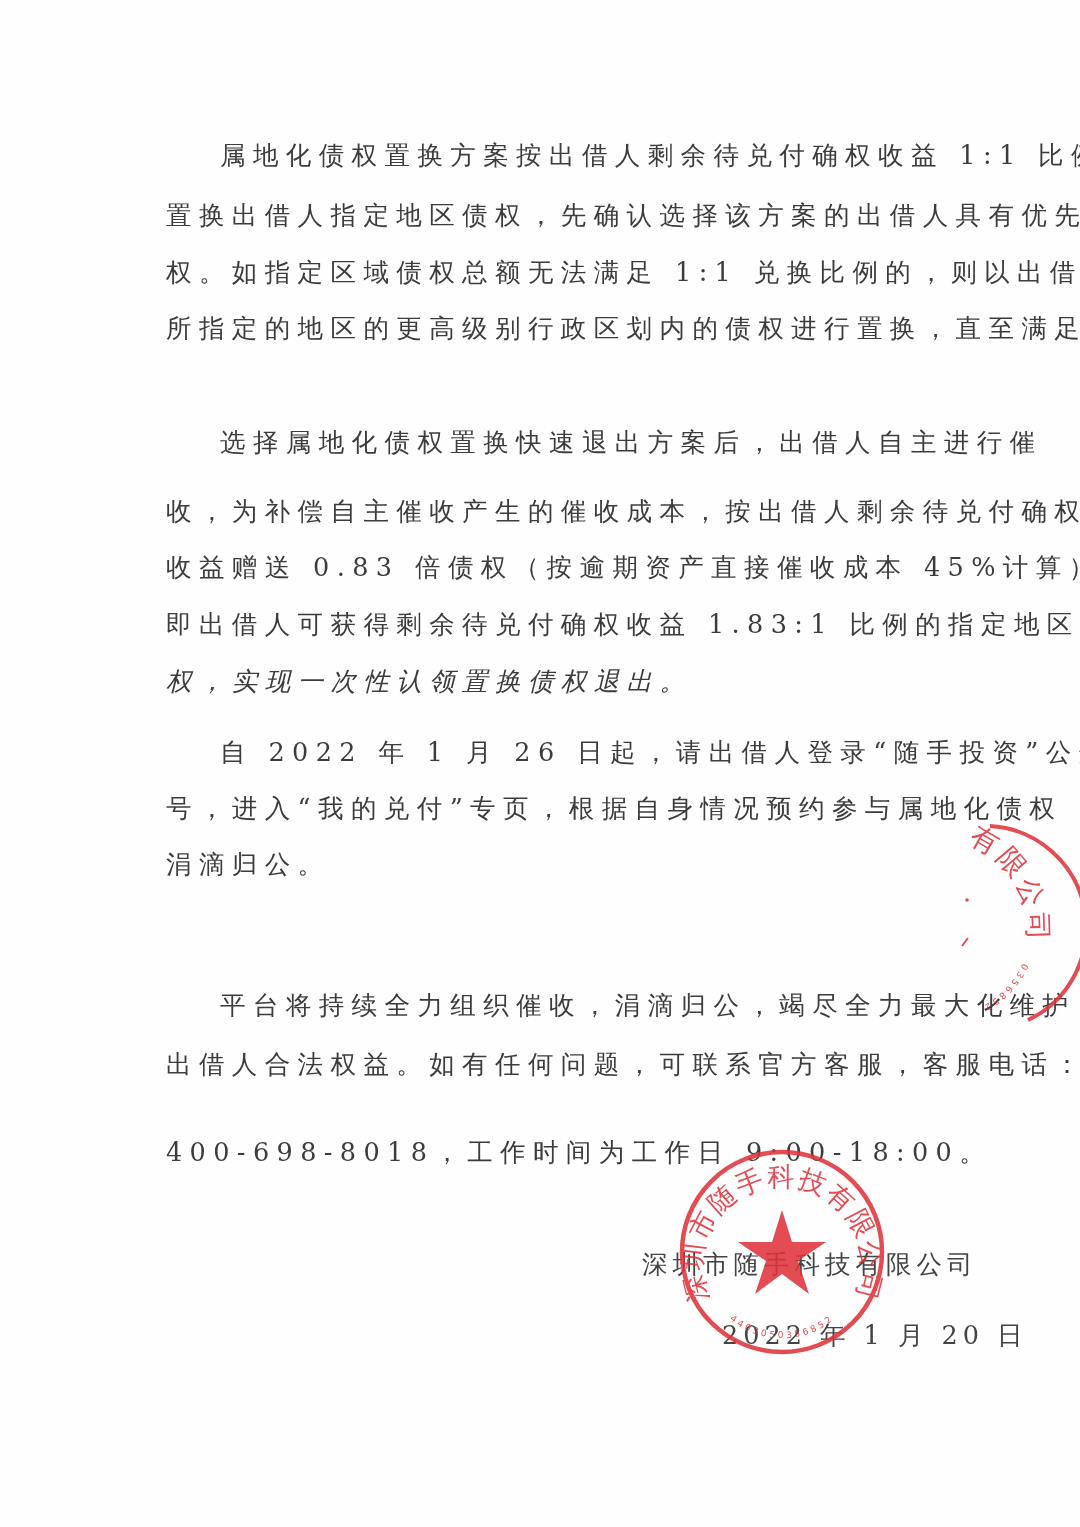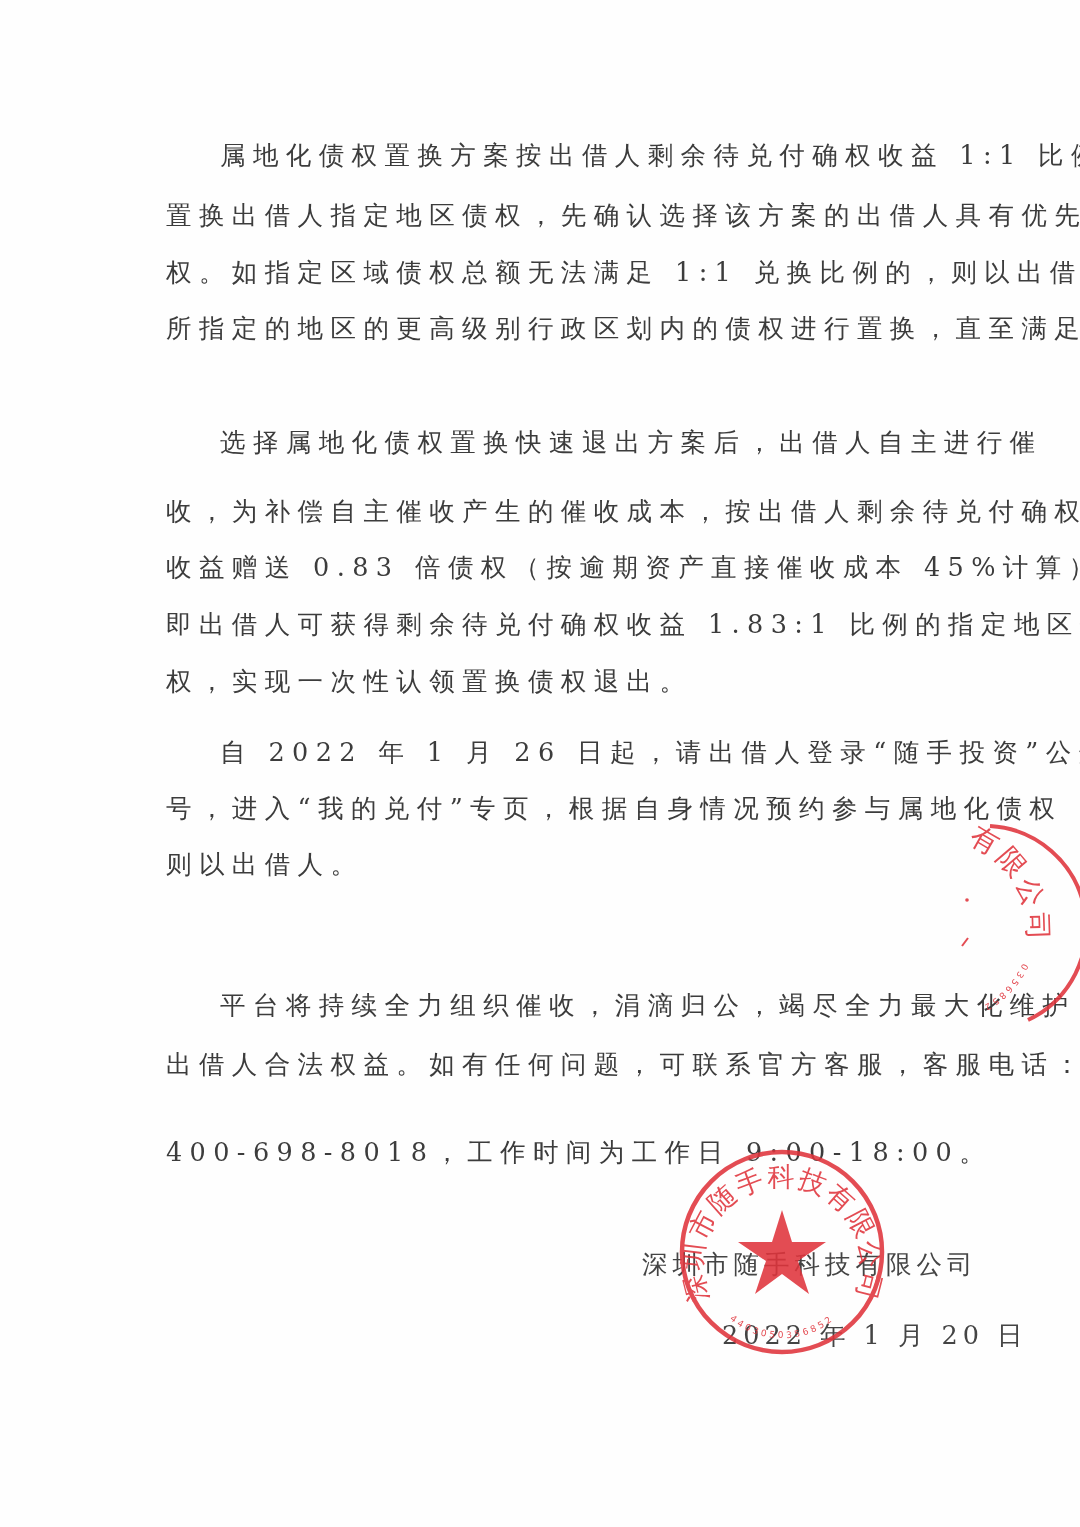--- a/index.html
+++ b/index.html
@@ -54,25 +54,25 @@
 
   <div class="line indent" style="top:138px;">属地化债权置换方案按出借人剩余待兑付确权收益 1:1 比例</div>
   <div class="line" style="top:198px;">置换出借人指定地区债权，先确认选择该方案的出借人具有优先</div>
   <div class="line" style="top:255px;">权。如指定区域债权总额无法满足 1:1 兑换比例的，则以出借人</div>
   <div class="line" style="top:311px;">所指定的地区的更高级别行政区划内的债权进行置换，直至满足</div>
 
   <div class="line indent" style="top:425px;">选择属地化债权置换快速退出方案后，出借人自主进行催</div>
   <div class="line" style="top:494px;">收，为补偿自主催收产生的催收成本，按出借人剩余待兑付确权</div>
   <div class="line" style="top:550px;">收益赠送 0.83 倍债权（按逾期资产直接催收成本 45%计算），</div>
   <div class="line" style="top:607px;">即出借人可获得剩余待兑付确权收益 1.83:1 比例的指定地区债</div>
-  <div class="line" style="top:664px;">权，实现一次性认领置换债权退出。</div>
+  <div class="line" style="top:664px;font-style:italic;">权，实现一次性认领置换债权退出。</div>
 
   <div class="line indent" style="top:735px;">自 2022 年 1 月 26 日起，请出借人登录“随手投资”公众</div>
   <div class="line" style="top:791px;">号，进入“我的兑付”专页，根据自身情况预约参与属地化债权</div>
-  <div class="line" style="top:847px;">则以出借人。</div>
+  <div class="line" style="top:847px;">涓滴归公。</div>
 
   <div class="line indent" style="top:988px;">平台将持续全力组织催收，涓滴归公，竭尽全力最大化维护</div>
   <div class="line" style="top:1047px;">出借人合法权益。如有任何问题，可联系官方客服，客服电话：</div>
   <div class="line" style="top:1103px;margin-top:32px;">400-698-8018，工作时间为工作日 9:00-18:00。</div>
 
   <div class="sign" style="left:642px; top:1247px;">深圳市随手科技有限公司</div>
   <div class="sign" style="left:722px; top:1318px;">2022 年 1 月 20 日</div>
 
   <svg class="seal" style="left:676px; top:1146px;" width="212" height="212" viewBox="0 0 212 212">
     <defs>

